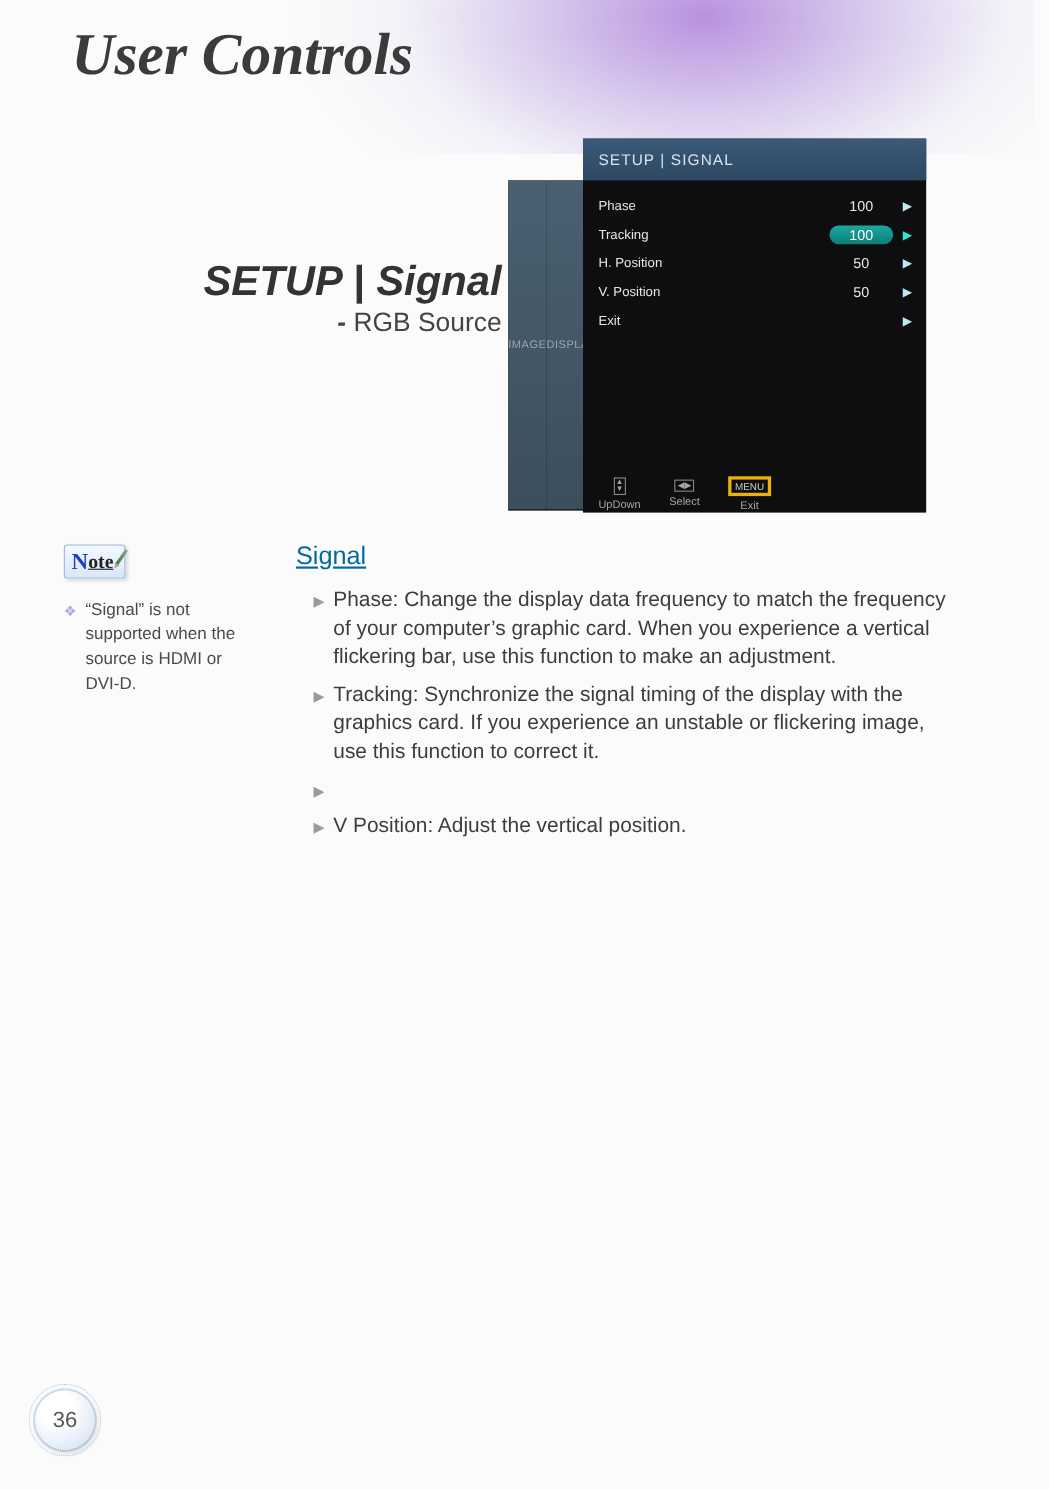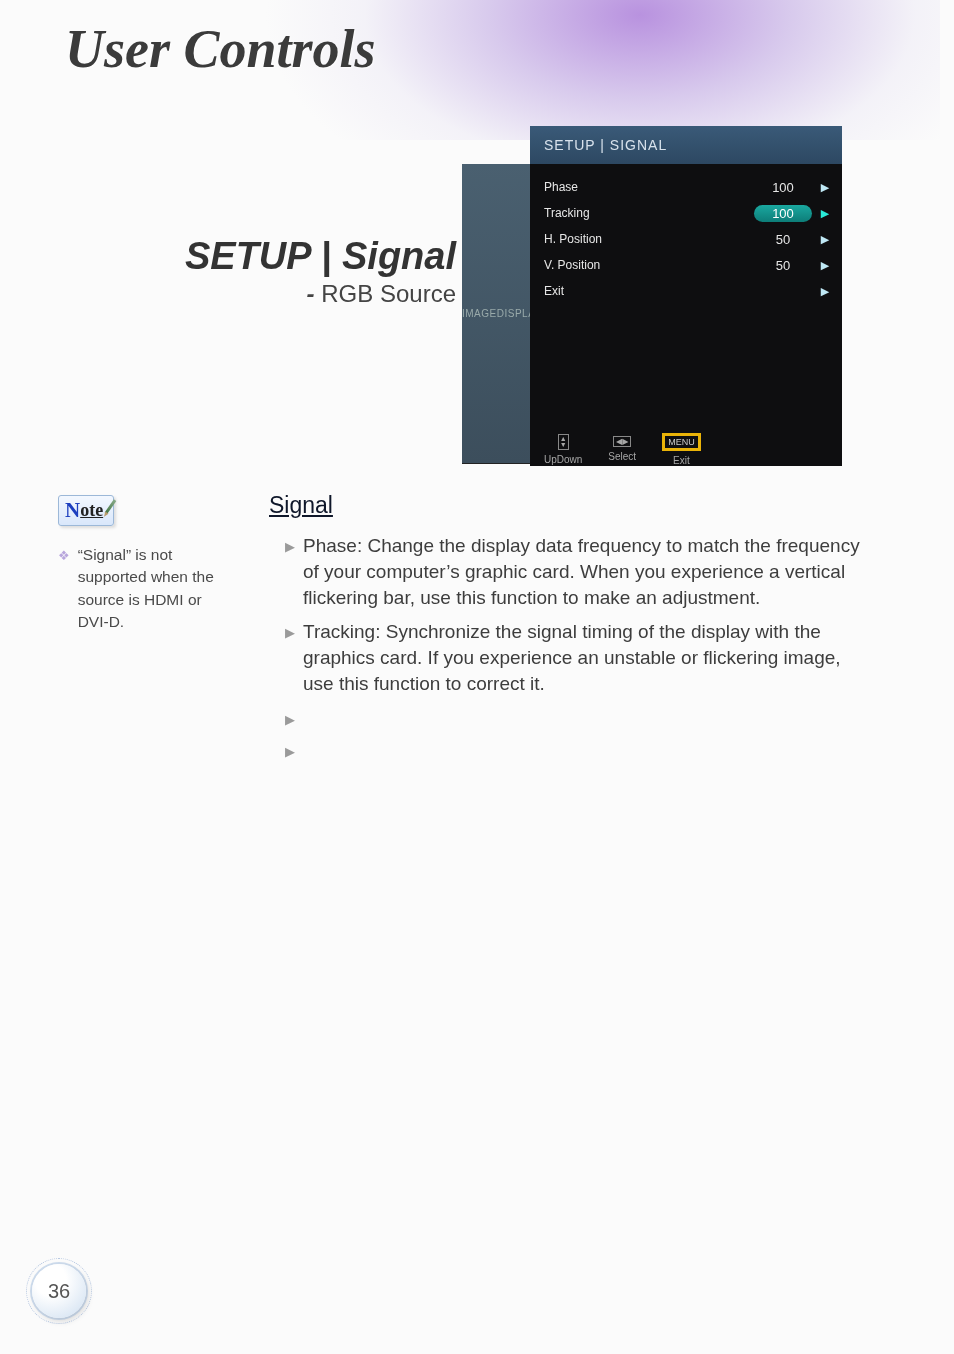--- a/index.html
+++ b/index.html
@@ -229,21 +229,21 @@
   
   .body-col {
     position: absolute;
     left: 255px;
     top: 492px;
     width: 620px;
     color: #3d3d3d;
   }
   .body-col .subhead {
     font-size: 23px;
-    color: #0f172a;
+    color: #0369a1;
     text-decoration: underline;
     margin-left: 14px;
     margin-bottom: 14px;
   }
   .body-col ul { list-style: none; }
   .body-col li {
     display: flex;
     font-size: 19px;
     line-height: 1.36;
     margin-bottom: 9px;
@@ -374,19 +374,20 @@
     </li>
     <li>
       <span class="tri">▶</span>
       <span class="txt defn"><span class="lbl">Tracking</span><span class="rest">: Synchronize the signal timing of the display with the graphics card. If you experience an unstable or flickering image, use this function to correct it.</span></span>
     </li>
     <li>
       <span class="tri">▶</span>
     </li>
     <li>
       <span class="tri">▶</span>
+      <span class="txt defn"><span class="lbl">V Position</span><span class="rest">: Adjust the vertical position.</span></span>
     </li>
   </ul>
 </div>
 
 <div class="pagenum">
   <span>36</span>
 </div>
 
 </body></html>

